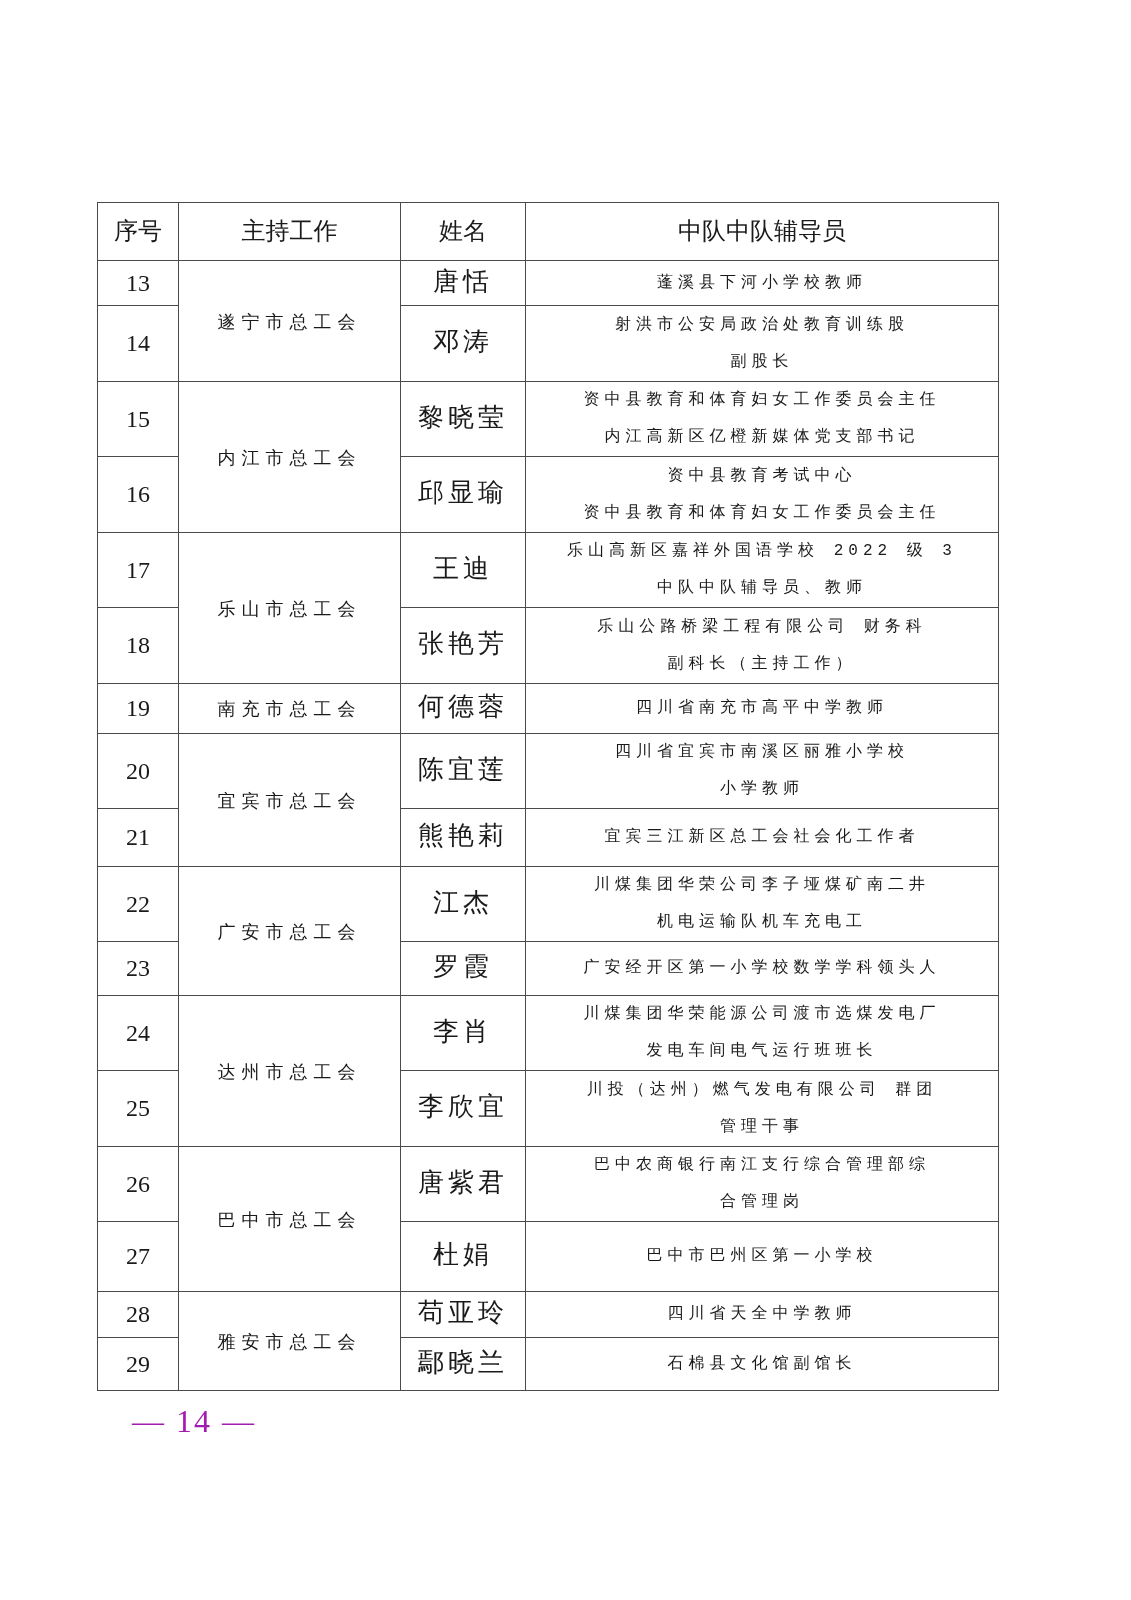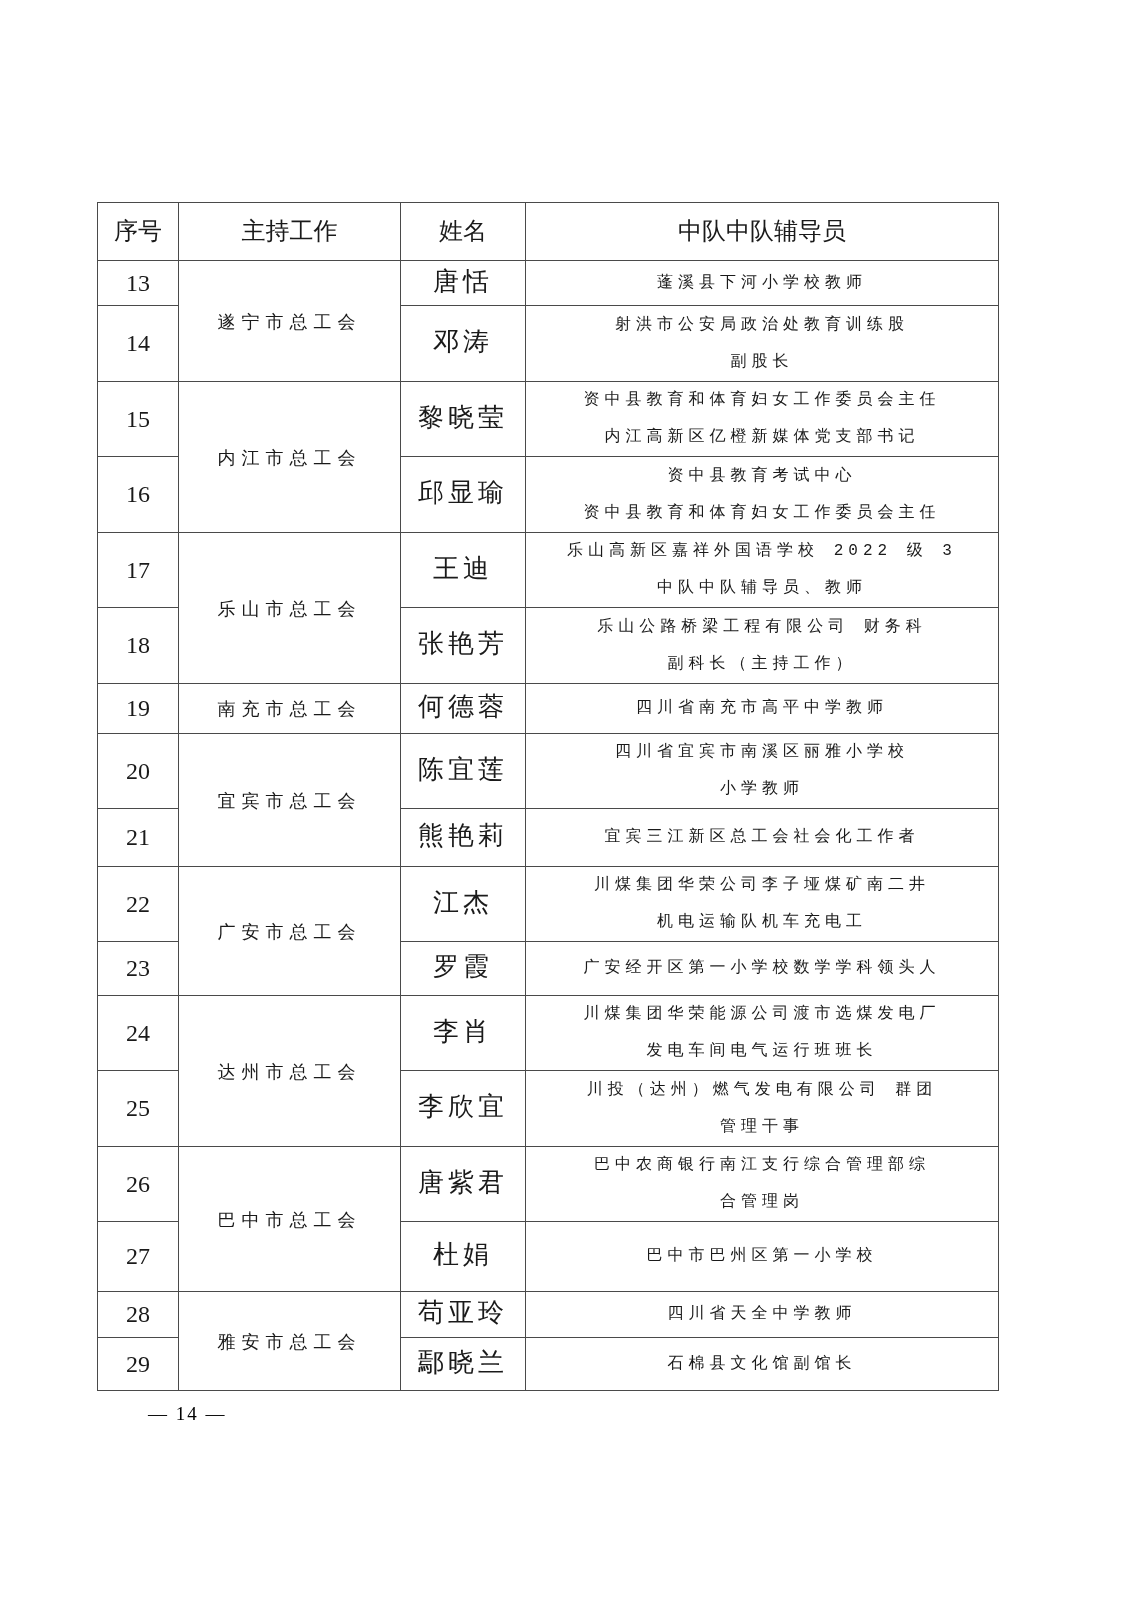--- a/index.html
+++ b/index.html
@@ -17,22 +17,22 @@
     .col-no { width: 81px; }
     .col-unit { width: 222px; }
     .col-name { width: 125px; }
     .col-job { width: 473px; }
     .no { font-family: Liberation Serif, serif; font-weight: bold; font-size: 24px; }
     .unit { font-size: 18px; letter-spacing: 6px; }
     .name { font-size: 26px; letter-spacing: 4px; font-family: Liberation Mono, monospace; }
     .job { font-size: 16px; letter-spacing: 5px; line-height: 36px; font-family: Liberation Mono, monospace; }
     .job .line { display: block; white-space: nowrap; }
     .page-number {
-      position: absolute; left: 148px; top: 1403px;
-      font-family: "Liberation Serif", serif; font-size: 19px; color: #000000; letter-spacing: 2px;
+      position: absolute; left: 132px; top: 1403px;
+      font-family: "Liberation Serif", serif; font-size: 32px; color: #a21caf; letter-spacing: 2px;
     }
   </style>
 </head>
 <body>
 
 <table class="page-table">
   <colgroup>
     <col class="col-no">
       <col class="col-unit">
       <col class="col-name">

